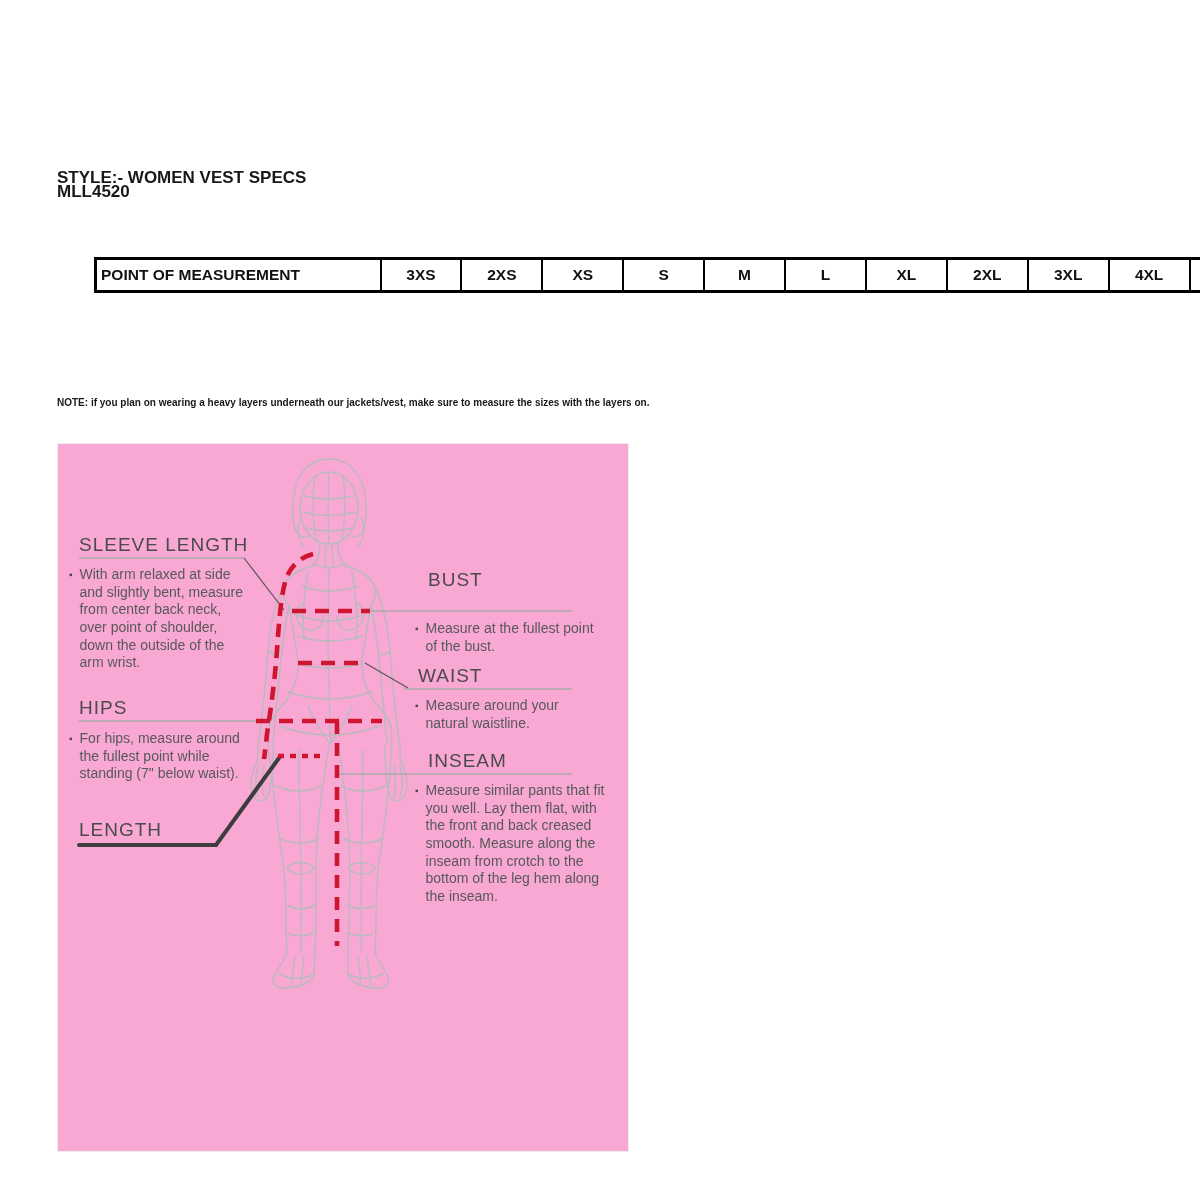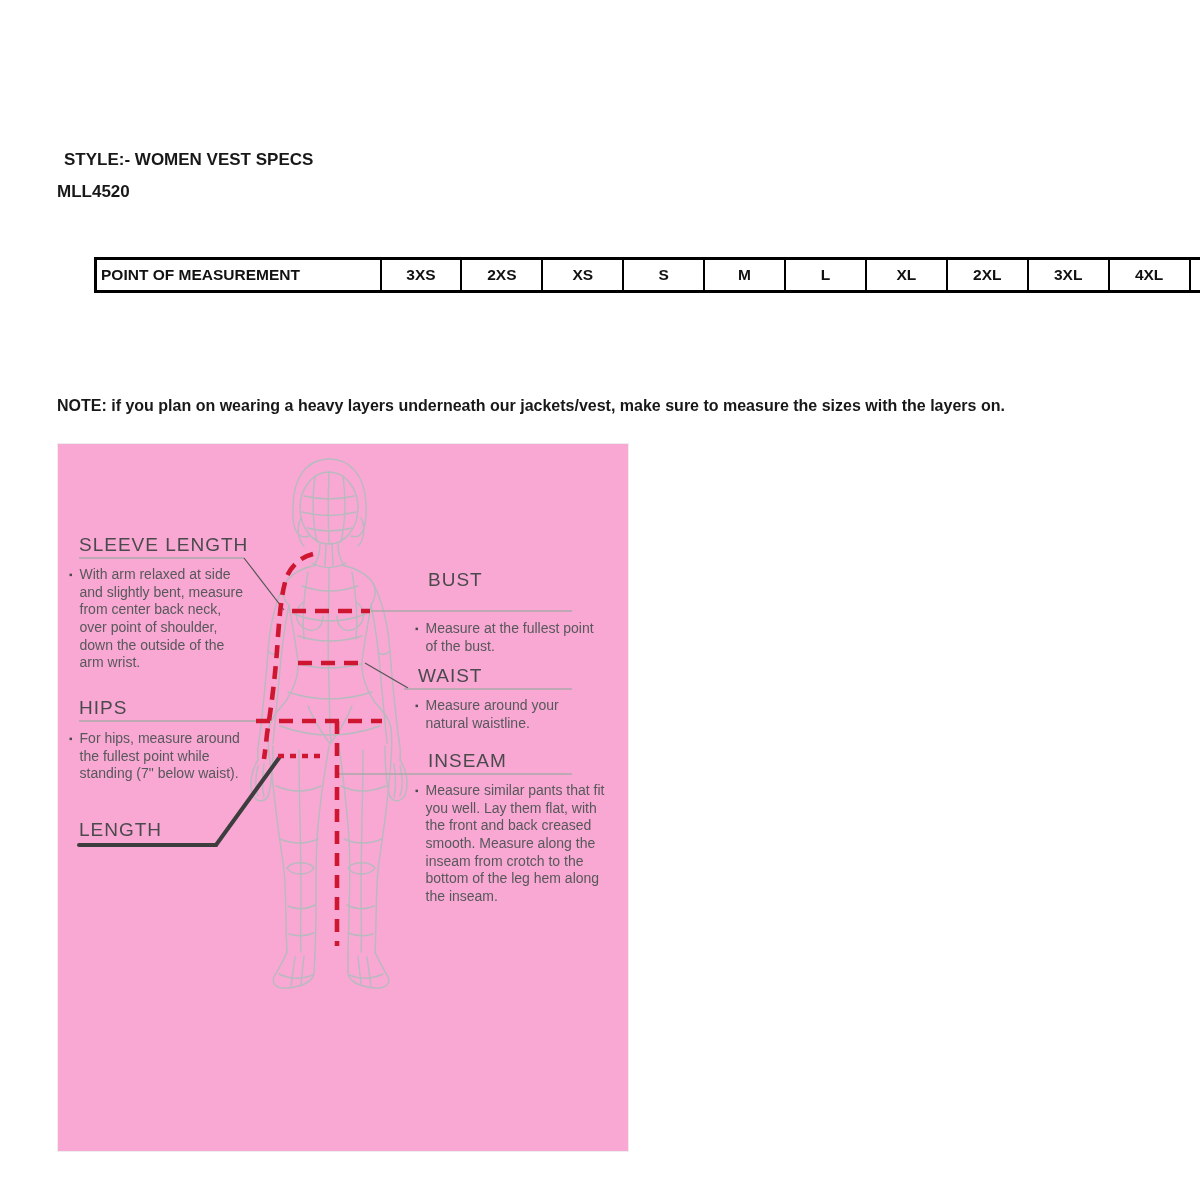--- a/index.html
+++ b/index.html
@@ -1,33 +1,33 @@
 <!DOCTYPE html>
 <html><head>
 <meta charset="utf-8">
 <style>
   html,body{margin:0;padding:0;}
   body{
     width:1200px;height:1200px;position:relative;background:#ffffff;
     font-family:"Liberation Sans",sans-serif;color:#1a1a1a;overflow:hidden;
   }
-  .title-line{position:absolute;left:57px;top:150px;font-size:17px;font-weight:bold;color:#181818;margin-left:7px;}
+  .title-line{position:absolute;left:57px;top:168px;font-size:17px;font-weight:bold;color:#181818;}
   .model-line{position:absolute;left:57px;top:182px;font-size:17px;font-weight:bold;color:#181818;}
   table.size-table{
     position:absolute;left:55px;top:257px;width:1178px;
     border-collapse:collapse;table-layout:fixed;border:3px solid #000;margin-left:39px;
   }
   .size-table th,.size-table td{
     border:2px solid #000;font-size:15.5px;font-weight:bold;color:#111;
     padding:0 4px;white-space:nowrap;overflow:hidden;
   }
   .size-table thead th{height:30px;text-align:center;border-bottom:3px solid #000;}
   .size-table thead th.pom{text-align:left;}
   .size-table tbody td{height:39px;text-align:left;}
-  .note-line{position:absolute;left:57px;top:397px;font-size:16px;font-weight:bold;color:#181818;width:1050px;}
+  .note-line{position:absolute;left:57px;top:397px;font-size:10px;font-weight:bold;color:#181818;width:1050px;}
   .diagram{
     position:absolute;left:57px;top:443px;width:570px;height:707px;
     background:#f9a8d4;border:1px solid #ededed;
   }
   .diagram svg{position:absolute;left:0;top:0;}
   .mhead{position:absolute;font-size:19px;letter-spacing:1px;color:#4a4a4c;white-space:nowrap;}
   .mbody{position:absolute;display:flex;gap:7px;font-size:14px;line-height:1.26;color:#57585a;}
   .blt{font-size:10px;line-height:1;margin-top:4px;color:#4a4a4c;flex:0 0 auto;}
 </style>
 </head>

